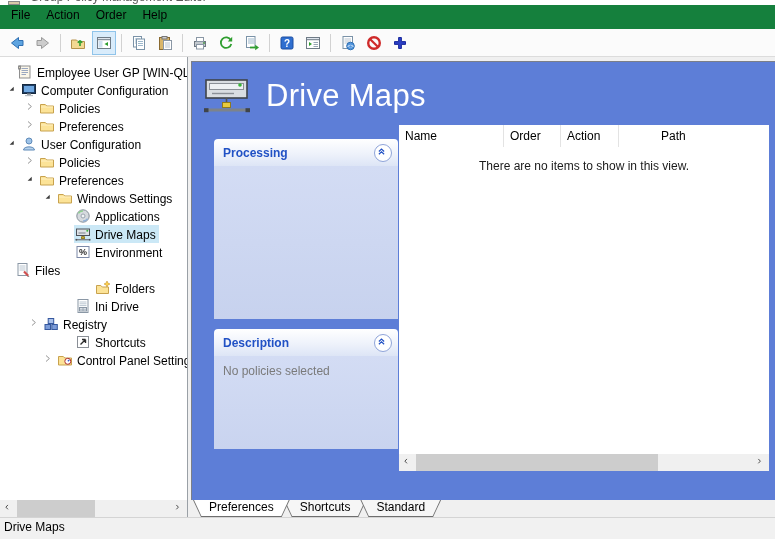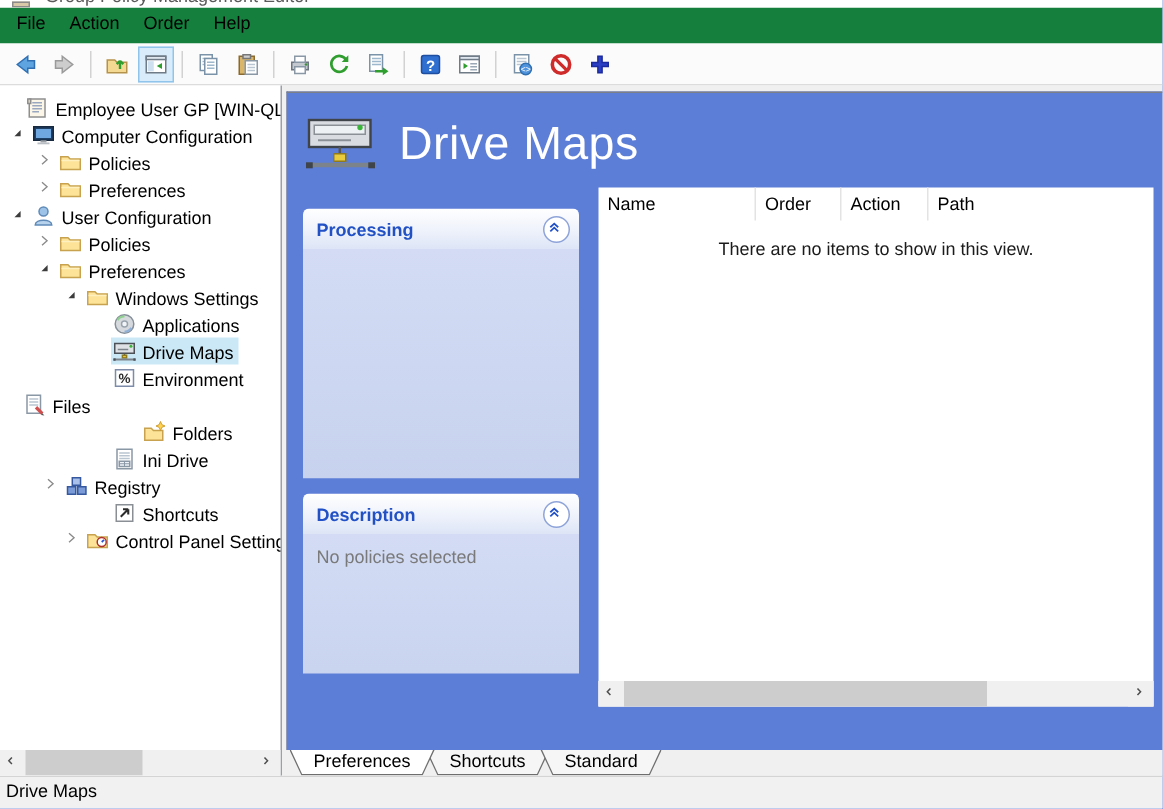--- a/index.html
+++ b/index.html
@@ -40,39 +40,39 @@
   .sb-arrow { width:17px; display:flex; align-items:center; justify-content:center; background:#f0f0f0; }
   .sb-track { flex:1; position:relative; }
   .sb-thumb { position:absolute; top:0; bottom:0; background:#cdcdcd; }
   
   .content-col { flex:1; display:flex; flex-direction:column; background:#f0f0f0; min-width:0; }
   .blue-pane { flex:1; margin-left:3px; margin-top:4px; background:var(--accent,#5d7ed7);
     border-top:1px solid #7b7f88; border-left:1px solid #7b7f88; position:relative; }
   .gp-header { position:absolute; left:12px; top:14px; display:flex; align-items:center; }
   .gp-title { color:#fff; font-size:31px; font-weight:300; margin-left:16px; letter-spacing:.3px; }
   
-  .panel { position:absolute; left:10px; width:184px; border-radius:4px 4px 0 0; overflow:hidden; }
+  .panel { position:absolute; left:22px; width:184px; border-radius:4px 4px 0 0; overflow:hidden; }
   .panel-head { height:27px; background:linear-gradient(180deg,#ffffff 0%,#eef2fb 55%,#dde5f6 100%);
     display:flex; align-items:center; justify-content:space-between; padding:0 6px 0 9px; }
   .panel-title { color:var(--panelTitle,#2151c5); font-weight:bold; }
   .panel-collapse { width:18px; height:18px; border-radius:50%; background:#fff;
     border:1px solid #8fa4d9; display:flex; align-items:center; justify-content:center; }
   .panel-body { background:linear-gradient(180deg,#d3dcf4 0%,#c7d2ee 100%); }
   .panel-note { color:#7a7a7a; padding:8px 9px; }
   #panel-processing { top:77px; height:180px; }
   #panel-description { top:267px; height:120px; }
   #panel-processing .panel-body { height:153px; }
   #panel-description .panel-body { height:112px; }
   
   .listview { position:absolute; left:207px; top:63px; width:370px; height:346px;
     background:#fff; display:flex; flex-direction:column; }
   .list-header { height:22px; display:flex; align-items:center; flex:none; }
   .col-h { height:100%; display:flex; align-items:center; padding-left:6px;
     border-right:1px solid #e3e3e3; }
-  .col-h:last-child { border-right:none; flex:1; }
+  .col-h:last-child { border-right:none; flex:1;margin-left:36px; }
   .list-body { flex:1; position:relative; }
   .empty-text { margin-top:12px; text-align:center; color:#1b1b1b; }
   .listview .hscroll { position:static; flex:none; }
   
   .tabstrip { height:17px; background:#f0f0f0; display:flex; padding-left:5px; }
   .tab { position:relative; height:17px; padding:0 16px; margin-right:-6px;
     font-size:12px; line-height:15px; }
   .tab::before { content:""; position:absolute; inset:0; background:#6e6e6e;
     clip-path:polygon(0 0,100% 0,calc(100% - 8px) 100%,8px 100%); }
   .tab::after { content:""; position:absolute; inset:0 1px 1px 1px; background:#f6f6f6;

